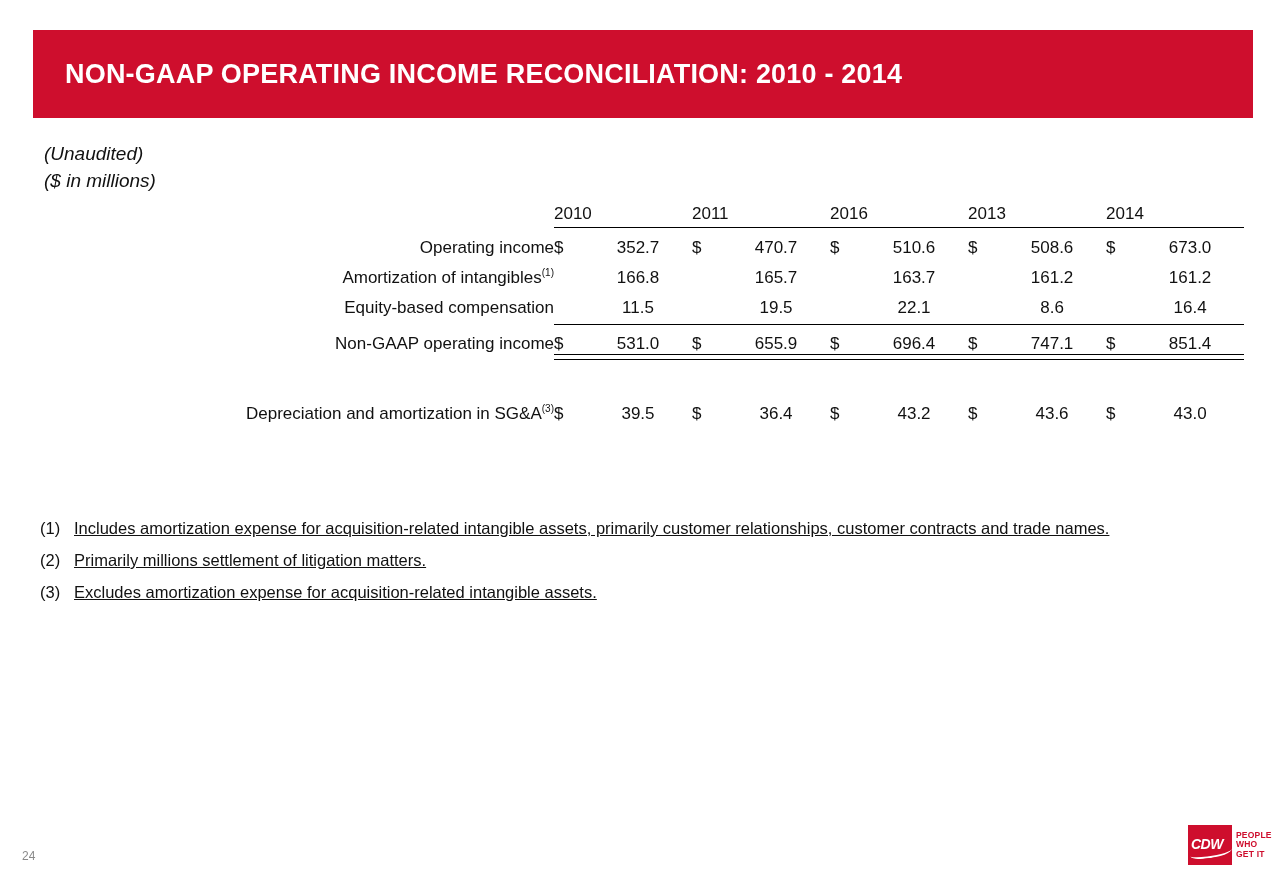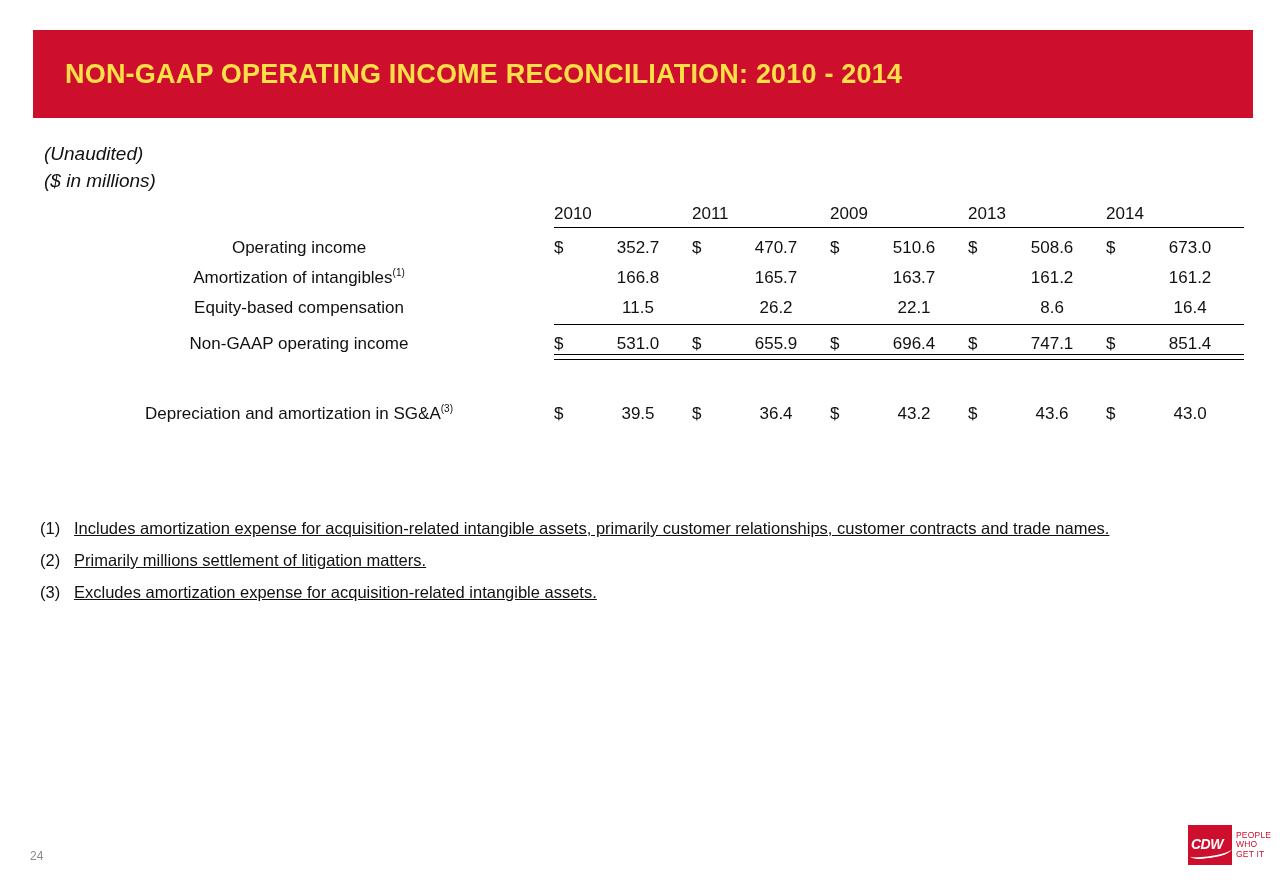--- a/index.html
+++ b/index.html
@@ -24,21 +24,21 @@
     width: 1220px;
     height: 88px;
     background: #CE0E2D;
     box-sizing: border-box;
   }
   .title-banner-text {
     position: absolute;
     left: 32px;
     top: 50%;
     transform: translateY(-50%);
-    color: #fde047;
+    color: #ffffff;
     font-size: 27px;
     font-weight: bold;
     letter-spacing: 0.2px;
     white-space: nowrap;
   }
 
   
   .subtitle-block {
     position: absolute;
     left: 44px;
@@ -79,21 +79,21 @@
     font-weight: bold;
     font-size: 17px;
     padding-bottom: 3px;
   }
   .yr-rule-row td { height: 3px; padding: 0; }
   .rule-u { border-bottom: 1.6px solid #000; }
 
   
   .row-h { height: 30px; }
   .lbl {
-    text-align: center;
+    text-align: right;
     white-space: nowrap;
     padding-left: 0;
   }
   .lbl-indent { padding-left: 38px; }
   .cur {
     text-align: left;
     padding-left: 2px;
   }
   .num {
     text-align: center;
@@ -138,21 +138,20 @@
   }
   .fn-text { flex: 1 1 auto; text-decoration: underline; }
 
   
   .page-num {
     position: absolute;
     left: 22px;
     top: 849px;
     font-size: 12px;
     color: #8a8a8a;
-    margin-left: 8px;
   }
   .logo {
     position: absolute;
     left: 1172px;
     top: 823px;
     width: 80px;
     height: 44px;
     display: flex;
     align-items: center;
     margin-left: 16px;
@@ -182,21 +181,21 @@
     width: 42px;
     height: 9px;
     border-bottom: 2.5px solid #ffffff;
     border-radius: 0 0 60% 40%;
     transform: rotate(-7deg);
   }
   .logo-tag {
     margin-left: 4px;
     color: #CE0E2D;
     font-size: 8.5px;
-    font-weight: normal;
+    font-weight: bold;
     line-height: 9.5px;
     letter-spacing: 0.2px;
   }
 </style>
 </head>
 <body>
 
 <div class="title-banner">
   <div class="title-banner-text">NON-GAAP OPERATING INCOME RECONCILIATION: 2010 - 2014</div>
 </div>
@@ -220,21 +219,21 @@
         <col class="c-num">
       <col class="c-cur">
         <col class="c-num">
     </colgroup>
 
     <tbody>
         <tr>
       <td></td>
       <td class="yr" colspan="2">2010</td>
       <td class="yr" colspan="2">2011</td>
-      <td class="yr" colspan="2">2009</td>
+      <td class="yr" colspan="2">2016</td>
       <td class="yr" colspan="2">2013</td>
       <td class="yr" colspan="2">2014</td>
     </tr>
     <tr class="yr-rule-row">
       <td></td>
       <td class="rule-u" colspan="2"></td>
       <td class="rule-u" colspan="2"></td>
       <td class="rule-u" colspan="2"></td>
       <td class="rule-u" colspan="2"></td>
       <td class="rule-u" colspan="2"></td>
@@ -266,21 +265,21 @@
       <td class="num">161.2</td>
       <td class="cur"></td>
       <td class="num">161.2</td>
     </tr>
 
     <tr class="row-h">
       <td class="lbl lbl-indent"><span>Equity-based compensation</span></td>
       <td class="cur"></td>
       <td class="num">11.5</td>
       <td class="cur"></td>
-      <td class="num">26.2</td>
+      <td class="num">19.5</td>
       <td class="cur"></td>
       <td class="num">22.1</td>
       <td class="cur"></td>
       <td class="num">8.6</td>
       <td class="cur"></td>
       <td class="num">16.4</td>
     </tr>
 
 
 

